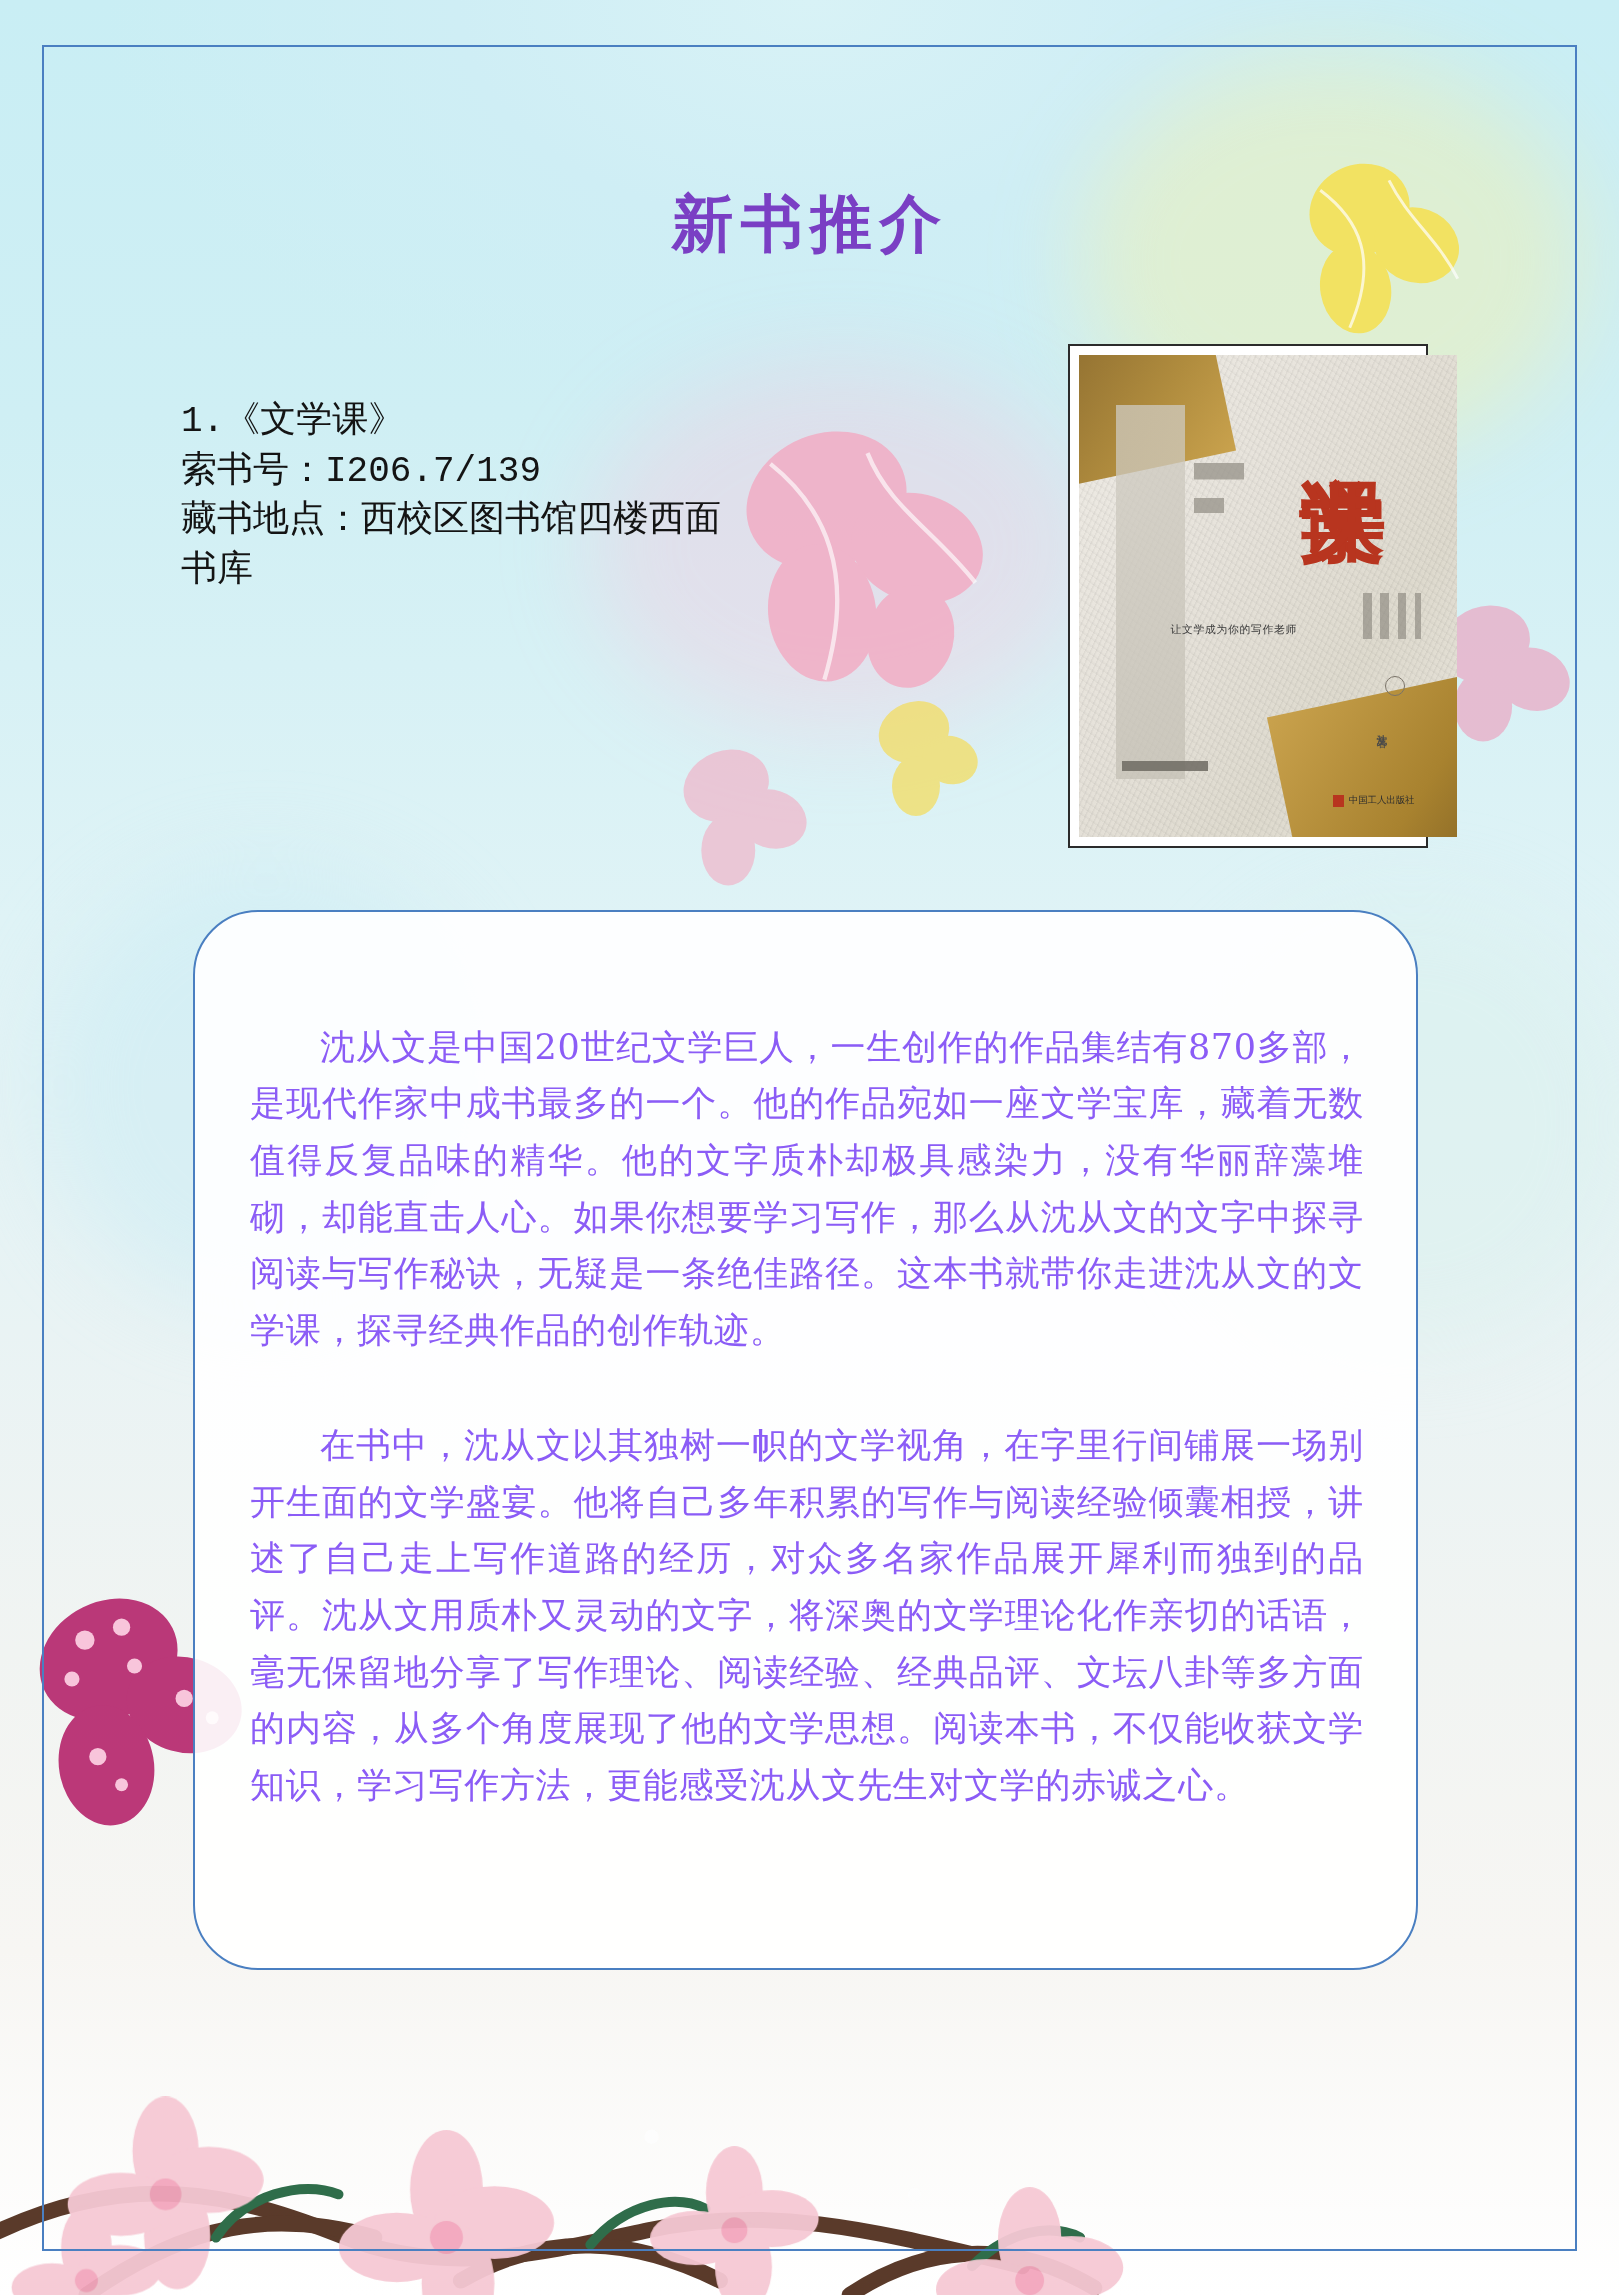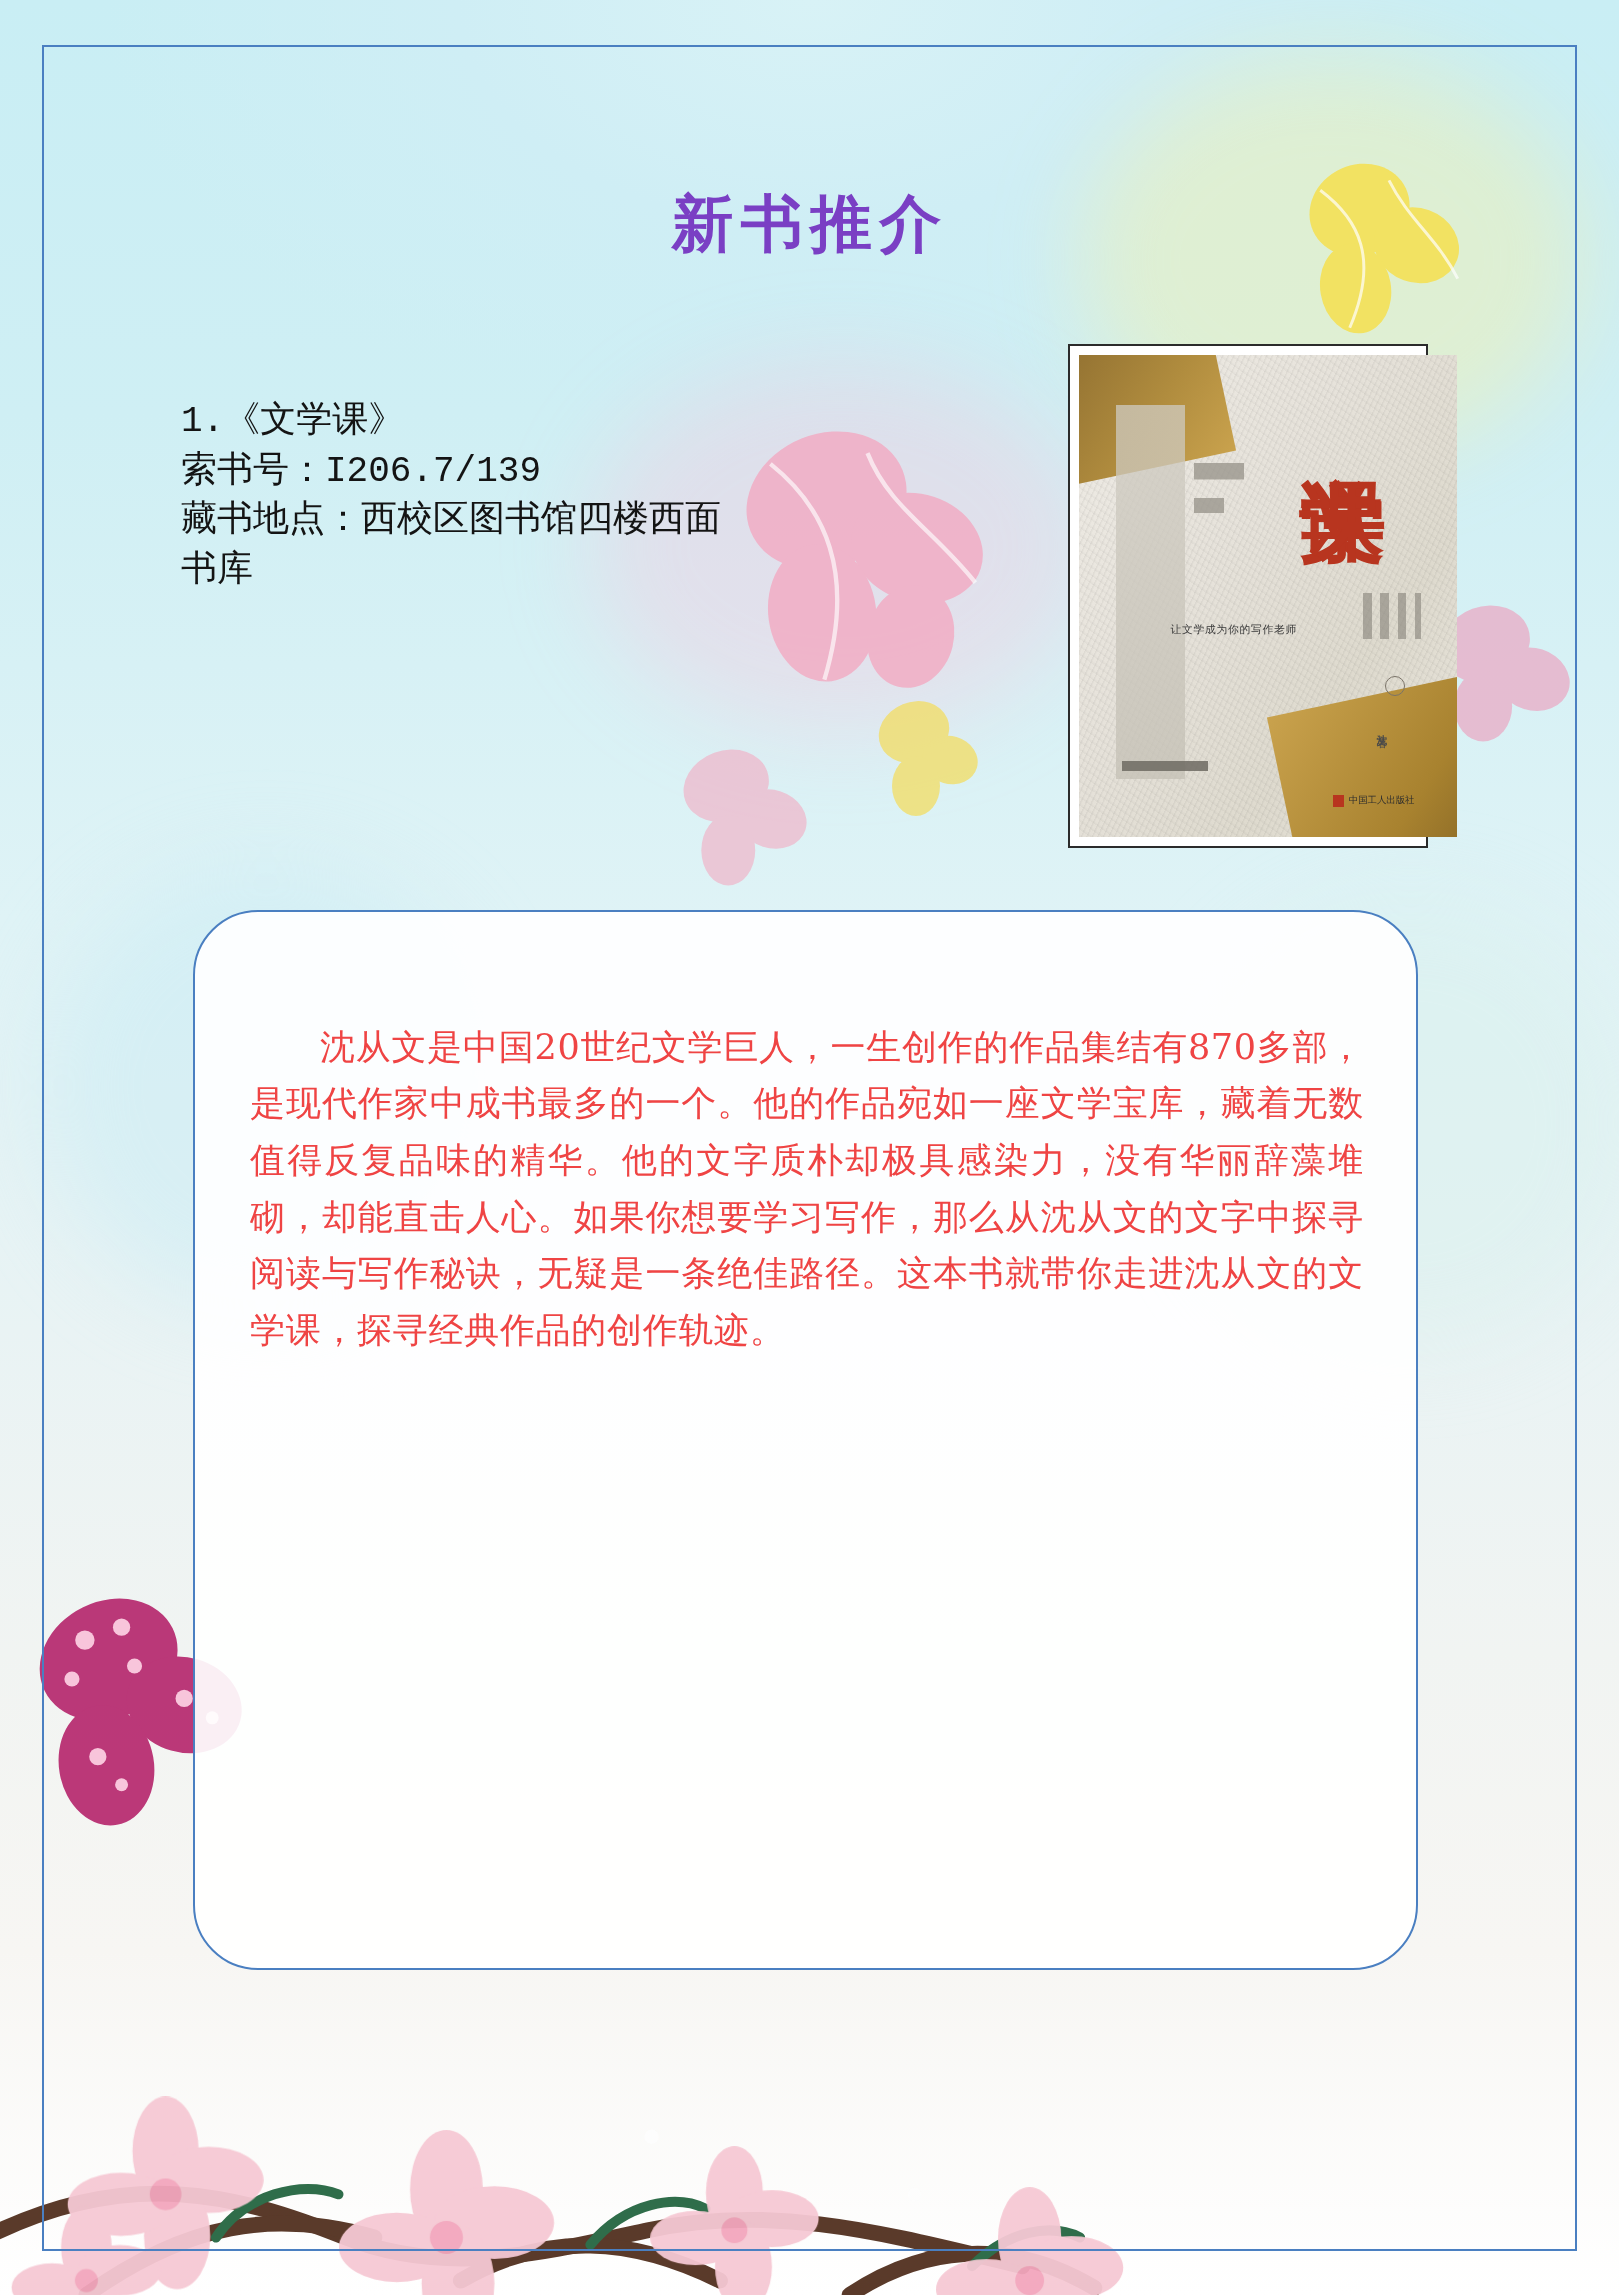--- a/index.html
+++ b/index.html
@@ -228,21 +228,21 @@
     background: rgba(255,255,255,0.92);
     border: 2.2px solid #4a7fc1;
     border-radius: 65px;
     box-sizing: border-box;
     padding: 50px 52px 29px 55px;
   }
   .desc-text {
     font-family: "DejaVu Serif", "Liberation Serif", serif;
     font-size: 35px;
     line-height: 1.62;
-    color: #ef4444;
+    color: #8b5cf6;
     letter-spacing: 0.7px;
     text-align: justify;
     white-space: pre-line;
   }
   .desc-text .para { text-indent: 2em; margin: 0; }
   .desc-text .para + .para { margin-top: 1.4px; }
 </style>
 </head>
 <body>
 
@@ -399,17 +399,18 @@
       <div class="cover-pub">
         <span class="mark"></span>
         <span>中国工人出版社</span>
       </div>
     </div>
   </div>
 
   <div class="desc-panel">
     <div class="desc-text">
       <p class="para">沈从文是中国20世纪文学巨人，一生创作的作品集结有870多部，是现代作家中成书最多的一个。他的作品宛如一座文学宝库，藏着无数值得反复品味的精华。他的文字质朴却极具感染力，没有华丽辞藻堆砌，却能直击人心。如果你想要学习写作，那么从沈从文的文字中探寻阅读与写作秘诀，无疑是一条绝佳路径。这本书就带你走进沈从文的文学课，探寻经典作品的创作轨迹。</p>
+      <p class="para">在书中，沈从文以其独树一帜的文学视角，在字里行间铺展一场别开生面的文学盛宴。他将自己多年积累的写作与阅读经验倾囊相授，讲述了自己走上写作道路的经历，对众多名家作品展开犀利而独到的品评。沈从文用质朴又灵动的文字，将深奥的文学理论化作亲切的话语，毫无保留地分享了写作理论、阅读经验、经典品评、文坛八卦等多方面的内容，从多个角度展现了他的文学思想。阅读本书，不仅能收获文学知识，学习写作方法，更能感受沈从文先生对文学的赤诚之心。</p>
     </div>
   </div>
 
 </div>
 
 
 </body></html>

